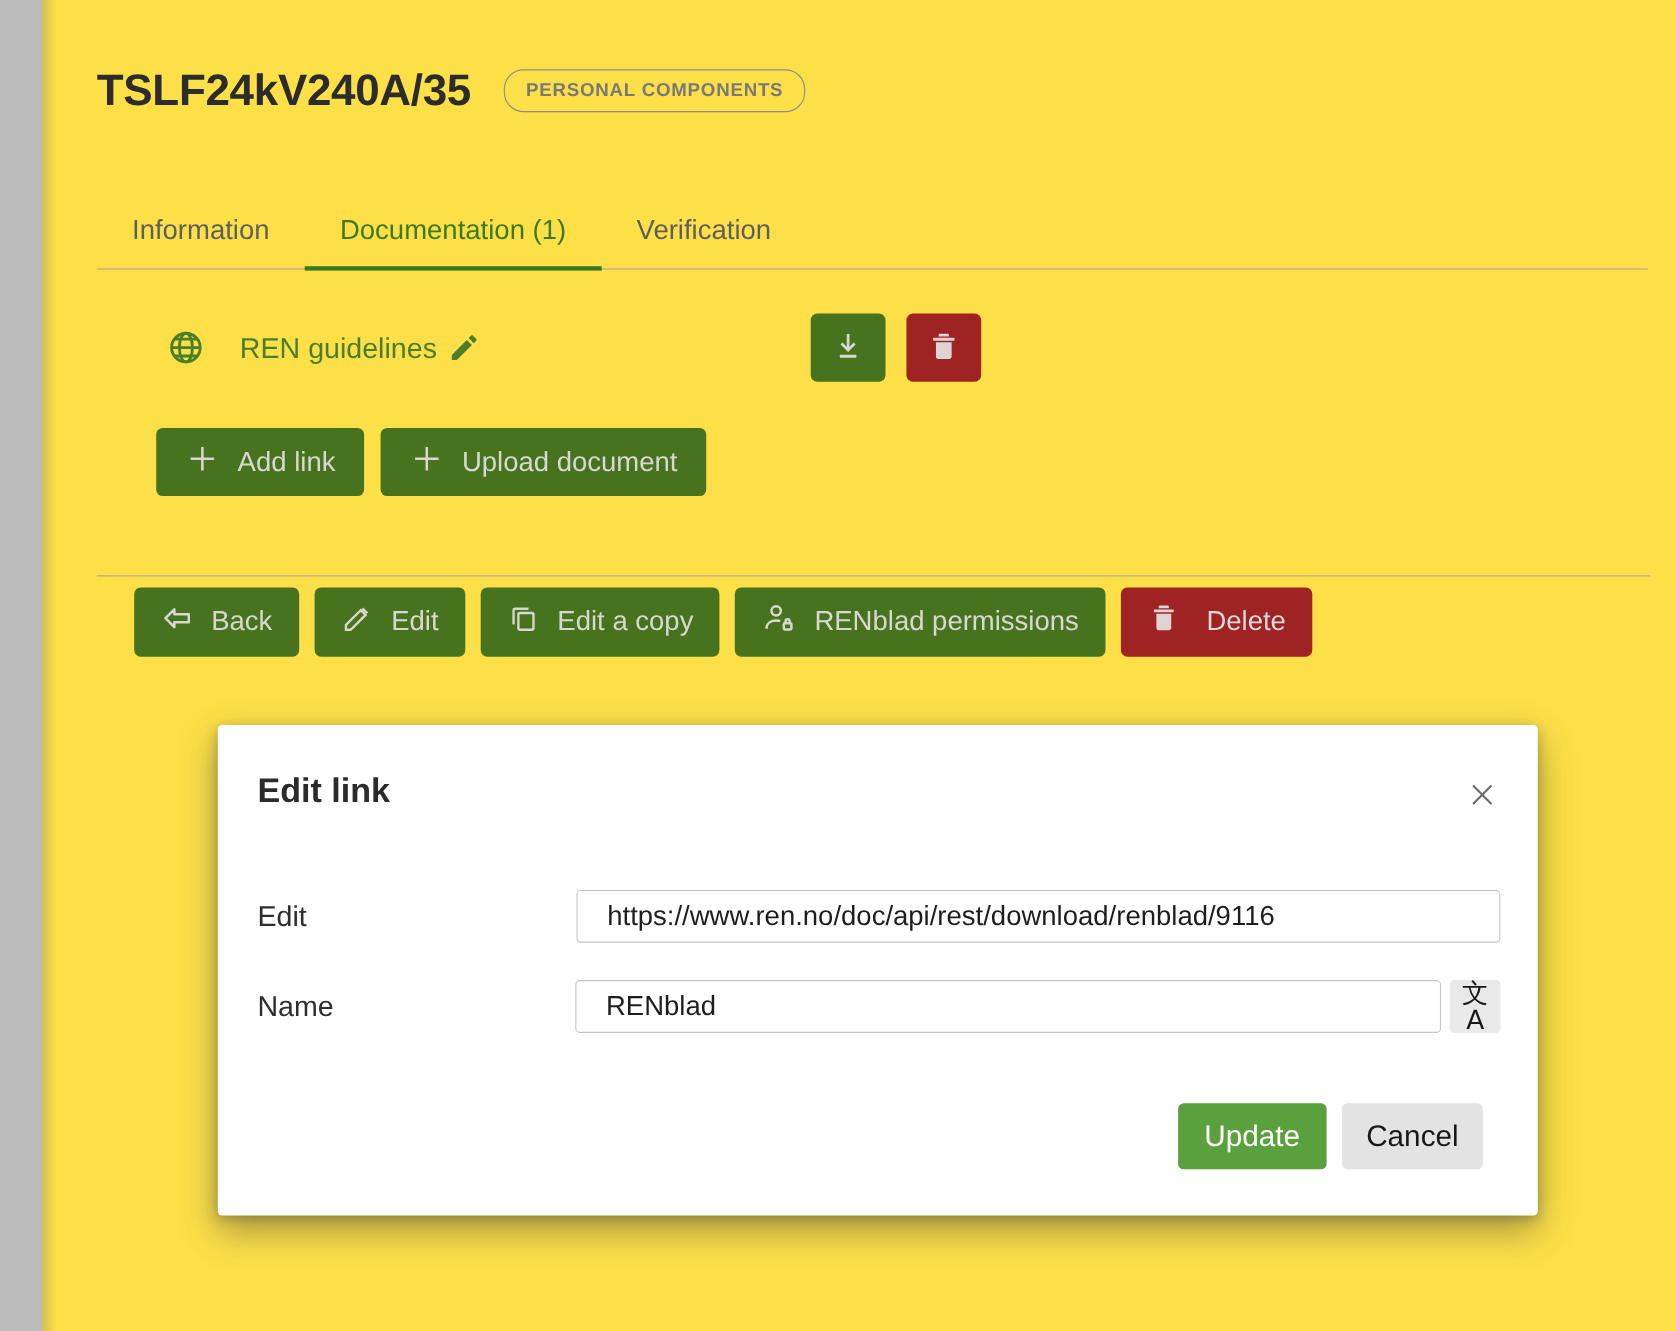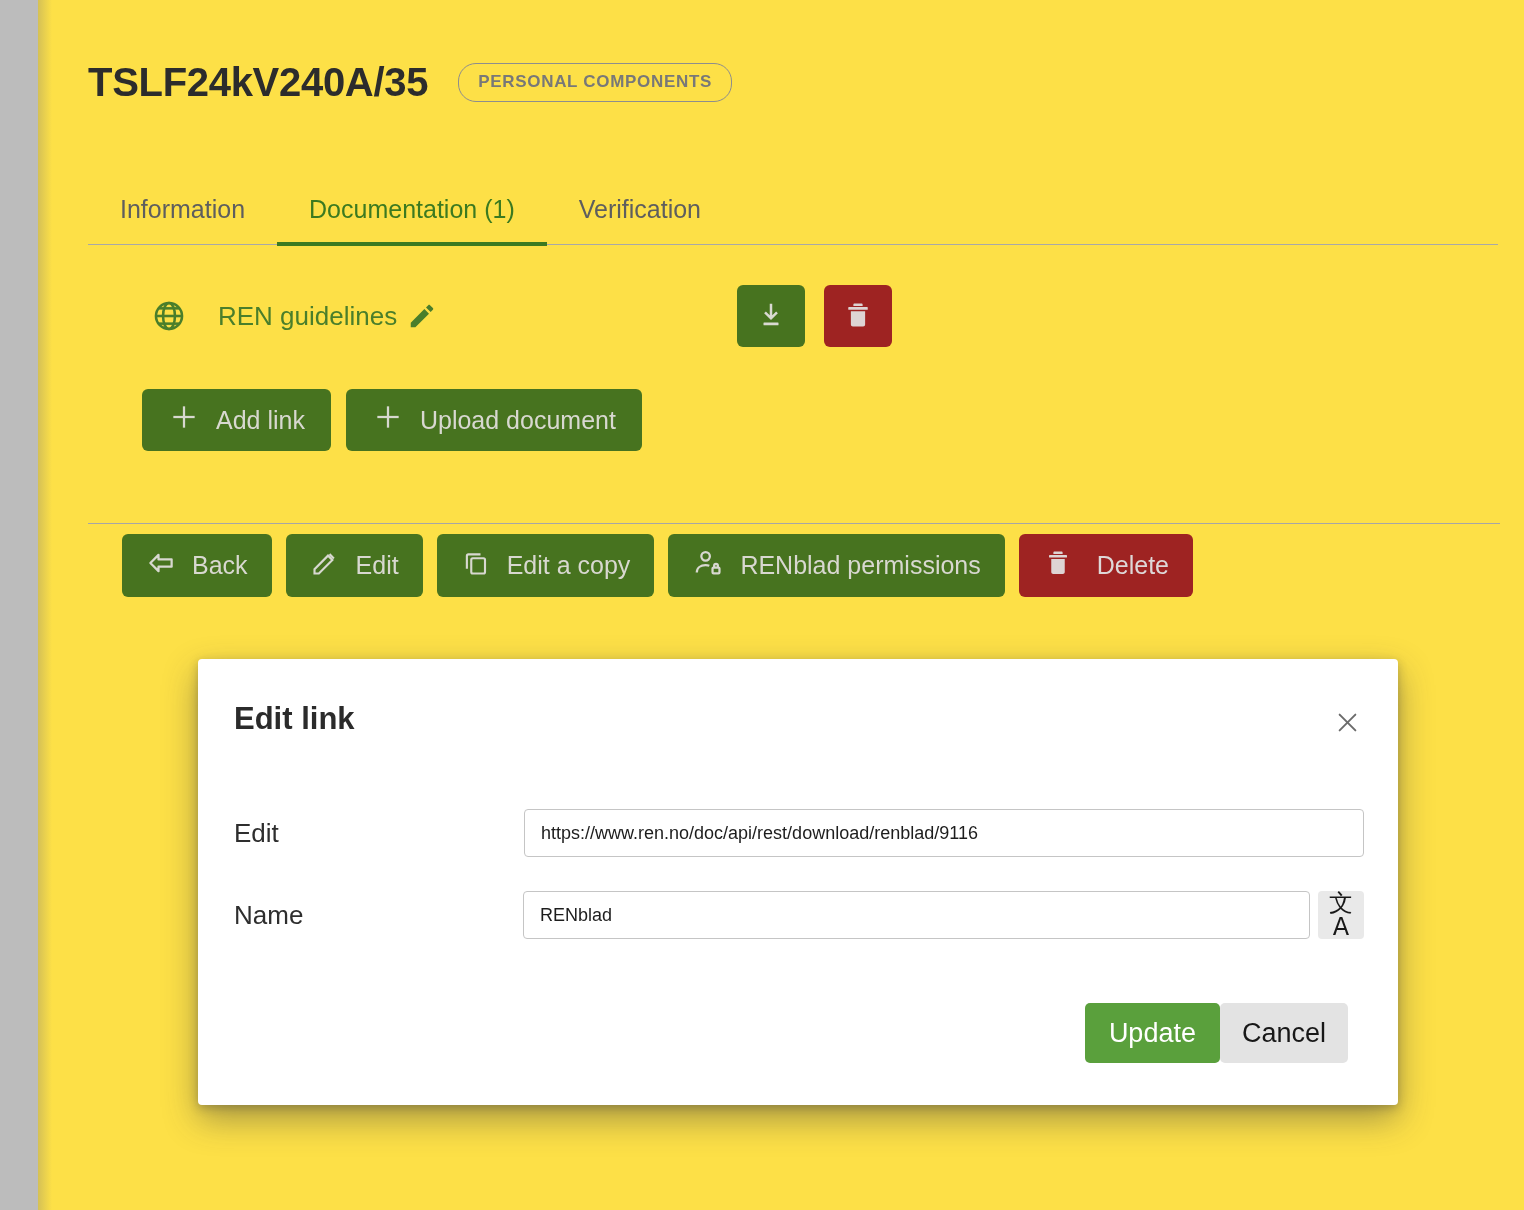--- a/index.html
+++ b/index.html
@@ -186,23 +186,23 @@
   .field-name { top: 232px; }
   .field-label {
     width: 290px;
     font-size: 26px;
     color: #2e2e2e;
   }
   .text-input {
     height: 48px;
     border: 1px solid #c5c5c5;
     border-radius: 4px;
-    padding: 0 16px;
+    padding: 0 27px;
     font-family: inherit;
-    font-size: 18px;
+    font-size: 25px;
     color: #1d1d1d;
     background: #fff;
     outline: none;
   }
   .input-link { width: 840px; }
   .input-name { width: 790px; }
   .translate-btn {
     width: 46px; height: 48px;
     margin-left: 8px;
     background: #e9e9e9;
@@ -211,21 +211,21 @@
     display: flex; align-items: center; justify-content: center;
     font-size: 24px;
     color: #181818;
     font-family: "DejaVu Sans", sans-serif;
     line-height: 1;
   }
 
   .modal-footer {
     position: absolute;
     right: 50px; bottom: 42px;
-    display: flex;  margin-top: 44px;
+    display: flex; gap: 14px; margin-top: 44px;
   }
   .btn-update {
     height: 60px; padding: 0 24px;
     background: #5aa03c; color: #fff;
     border: none; border-radius: 5px;
     font-size: 27px; font-family: inherit; cursor: pointer;
   }
   .btn-cancel {
     height: 60px; padding: 0 22px;
     background: #e3e3e3; color: #181818;

